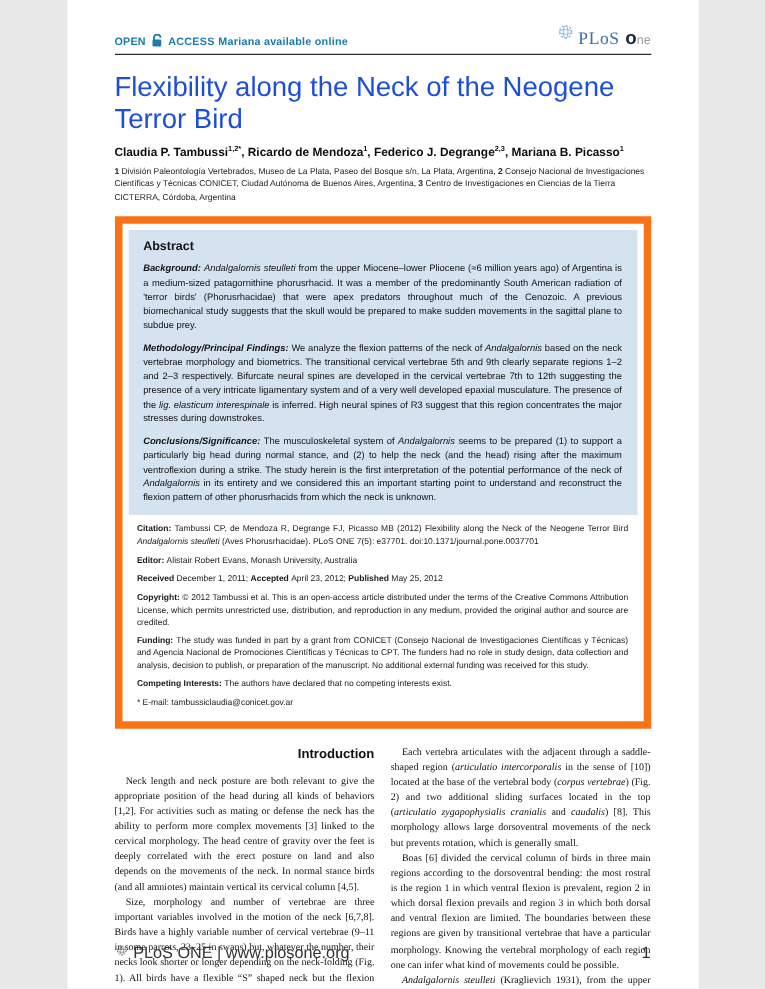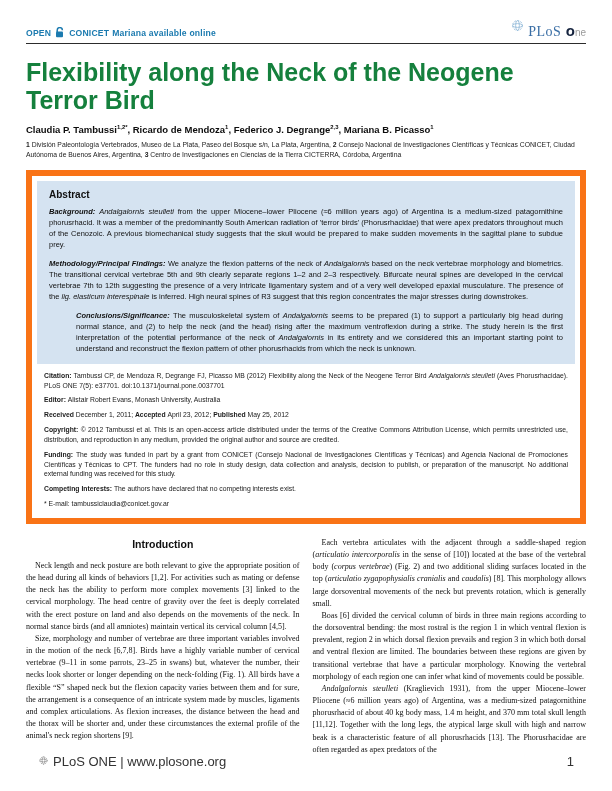--- a/index.html
+++ b/index.html
@@ -1,47 +1,47 @@
 <!DOCTYPE html>
 <html><head>
 <meta charset="utf-8">
 <style>
   html,body{margin:0;padding:0;background:#e8e8e8;}
   .page{
-    width:612px;height:791px;background:#ffffff;margin:0 auto;position:relative;
-    box-sizing:border-box;padding:0 26px;font-family:"Liberation Sans",sans-serif;color:#111;
+    width:505px;height:791px;background:#ffffff;margin:0 auto;position:relative;
+    box-sizing:border-box;padding:0 38px;font-family:"Liberation Sans",sans-serif;color:#111;
     overflow:hidden;
   }
   
   .top{display:flex;justify-content:space-between;align-items:flex-end;
        margin-top:22px;border-bottom:1.5px solid #2c2c2c;padding-bottom:2px;}
   .oa{color:#1b7aaf;font-weight:bold;font-size:8.6px;letter-spacing:.2px;display:flex;align-items:center;gap:3px;padding-bottom:2px;}
   .oa .lock{display:inline-block;margin:0 1px -1px 1px;}
   .logo{display:flex;align-items:flex-start;gap:3px;margin-bottom:1px;}
   .logo .globe{margin-top:-4px;}
   .logo .plos{font-family:"Liberation Serif",serif;font-size:14px;color:#3a6ea5;letter-spacing:.5px;}
   .logo .one-o{font-size:15px;font-weight:bold;color:#16243f;}
   .logo .one-ne{font-size:10px;color:#9a9a9a;}
   
-  .title{margin-top:14px;font-size:25px;font-weight:bold;line-height:1.13;color:#15803d;}
+  .title{margin-top:14px;font-size:22px;font-weight:normal;line-height:1.13;color:#1d4ed8;}
   .authors{margin-top:9px;font-size:9.5px;font-weight:bold;color:#0d0d0d;}
   .affils{margin-top:5px;font-size:6.8px;line-height:1.55;color:#222;}
   
   .metabox{margin-top:9px;border:6px solid #f97316;padding:5px;}
   .abstract{background:#d5e3f1;padding:8px 12px 9px;}
   .abstract h2{margin:0 0 6px;font-size:10px;}
   .abstract p{margin:0 0 7px;font-size:7.5px;line-height:1.5;text-align:justify;}
-  .abstract p:last-child{margin-bottom:0;margin-left:27px;}
+  .abstract p:last-child{margin-bottom:0;}
   .meta{padding:2px 7px 4px;}
   .meta p{margin:5px 0 0;font-size:6.8px;line-height:1.45;text-align:justify;color:#1a1a1a;}
   
   .body{display:flex;gap:13px;margin-top:13px;font-family:"Liberation Serif",serif;
         font-size:8px;line-height:1.52;color:#101010;text-align:justify;}
   .col{flex:1;min-width:0;}
-  .body h2{font-family:"Liberation Sans",sans-serif;font-size:10.5px;margin:0 0 7px;text-align:center;}
+  .body h2{font-family:"Liberation Sans",sans-serif;font-size:10.5px;margin:0 0 7px;text-align:right;}
   .body p{margin:0;text-indent:9px;}
   
   .footer{position:absolute;left:38px;right:38px;bottom:22px;display:flex;align-items:center;
           font-size:13px;color:#333;}
   .footer .f-left{flex:1;display:flex;align-items:center;gap:4px;}
   .footer .f-mid{flex:0;}
   .footer .f-right{flex:1;text-align:right;}
   
   .b{font-weight:bold;}
   .i{font-style:italic;}
@@ -55,21 +55,21 @@
 
   <div class="top">
     <div class="oa">
       <span>OPEN</span>
       <span class="lock">
         <svg width="10" height="11" viewBox="0 0 10 11">
           <path d="M2.2 5 V3.2 a2.6 2.6 0 0 1 5.2 0" fill="none" stroke="#1b7aaf" stroke-width="1.5"></path>
           <rect x="1" y="4.6" width="7" height="5.6" rx="1" fill="#1b7aaf"></rect>
         </svg>
       </span>
-      <span>CONICET</span>
+      <span>ACCESS</span>
       <span>Mariana available online</span>
     </div>
     <div class="logo">
       <span class="globe">
         <svg width="15" height="15" viewBox="0 0 16 16">
           <circle cx="8" cy="8" r="5.2" fill="none" stroke="#8ab4d6" stroke-width="1" stroke-dasharray="2 1.4"></circle>
           <ellipse cx="8" cy="8" rx="5.2" ry="2" fill="none" stroke="#8ab4d6" stroke-width="0.8"></ellipse>
           <ellipse cx="8" cy="8" rx="2" ry="5.2" fill="none" stroke="#8ab4d6" stroke-width="0.8"></ellipse>
         </svg>
       </span>

